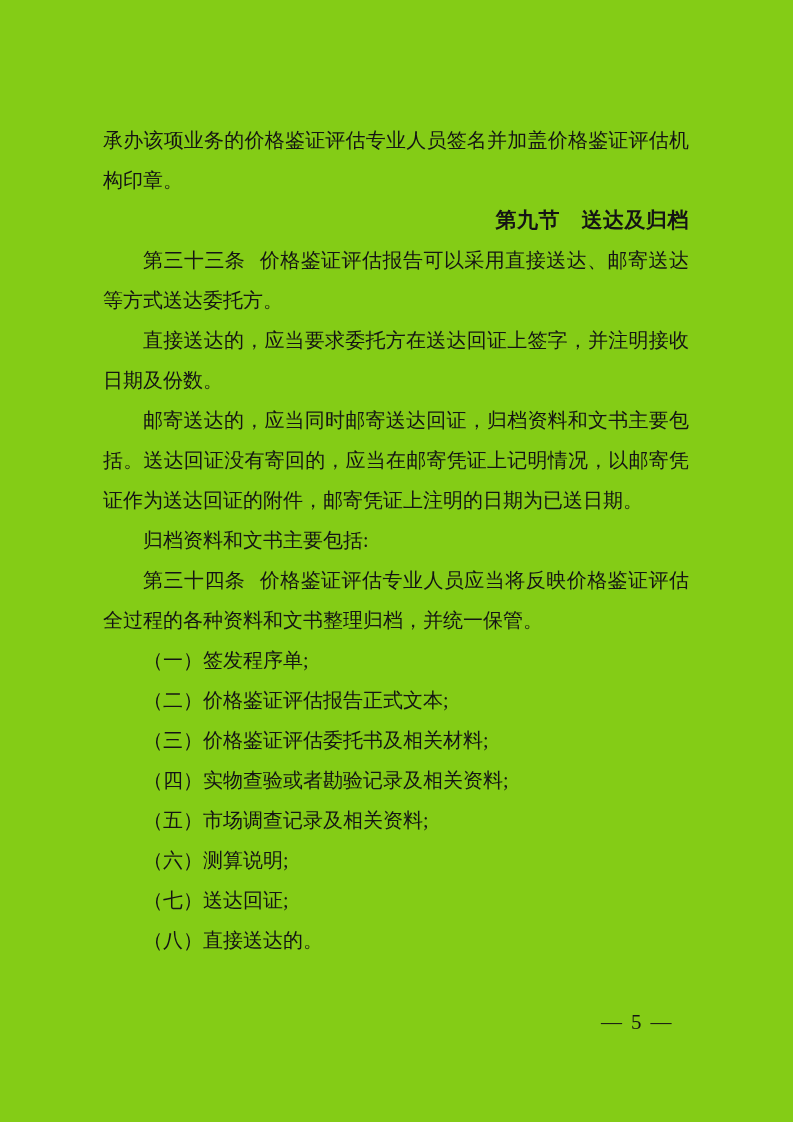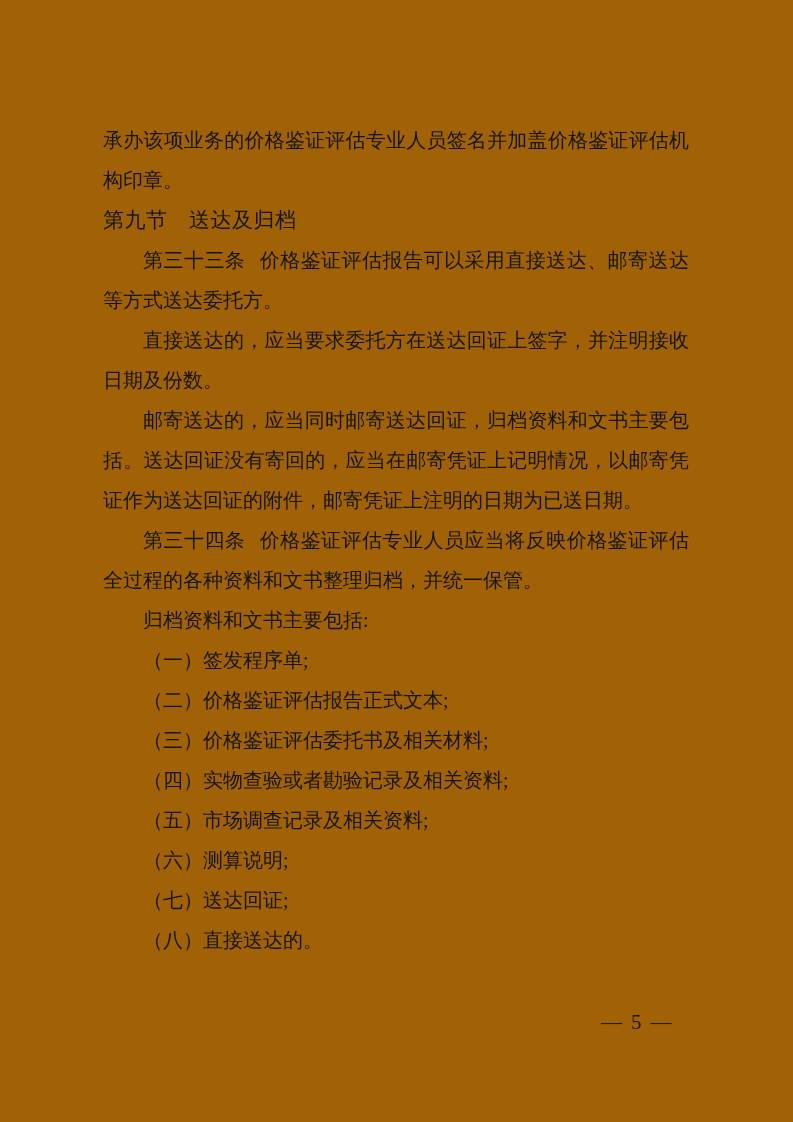--- a/index.html
+++ b/index.html
@@ -4,21 +4,21 @@
 <style>
   html, body {
     margin: 0;
     padding: 0;
     background: #ffffff;
   }
   .doc-page {
     position: relative;
     width: 793px;
     height: 1122px;
-    background: #a16207;
+    background: #84cc16;
     font-family: "Liberation Serif", "DejaVu Serif", serif;
     color: #141414;
     overflow: hidden;
   }
   .content {
     position: absolute;
     left: 103px;
     top: 120px;
     width: 586px;
     font-size: 20px;
@@ -31,22 +31,22 @@
     padding: 0;
   }
   .para-indent {
     text-indent: 2em;
   }
   .para-flush {
     text-indent: 0;
   }
   .section-heading {
     font-size: 21px;
-    font-weight: normal;
-    text-align: left;
+    font-weight: bold;
+    text-align: right;
     text-indent: 0;
     line-height: 40px;
     margin: 13px 0 6px 0;
     letter-spacing: 0.5px;
   }
   .article-label {
     font-weight: normal;
     margin-right: 0.72em;
   }
   .page-number {
@@ -70,23 +70,23 @@
     <p class="para-flush">承办该项业务的价格鉴证评估专业人员签名并加盖价格鉴证评估机构印章。</p>
 
     <p class="section-heading">第九节　送达及归档</p>
 
     <p class="para-indent"><span class="article-label">第三十三条</span><span>价格鉴证评估报告可以采用直接送达、邮寄送达等方式送达委托方。</span></p>
 
     <p class="para-indent">直接送达的，应当要求委托方在送达回证上签字，并注明接收日期及份数。</p>
 
     <p class="para-indent">邮寄送达的，应当同时邮寄送达回证，归档资料和文书主要包括。送达回证没有寄回的，应当在邮寄凭证上记明情况，以邮寄凭证作为送达回证的附件，邮寄凭证上注明的日期为已送日期。</p>
 
+    <p class="para-indent">归档资料和文书主要包括:</p>
+
     <p class="para-indent"><span class="article-label">第三十四条</span><span>价格鉴证评估专业人员应当将反映价格鉴证评估全过程的各种资料和文书整理归档，并统一保管。</span></p>
-
-    <p class="para-indent">归档资料和文书主要包括:</p>
 
     <p class="para-indent">（一）签发程序单;</p>
     <p class="para-indent">（二）价格鉴证评估报告正式文本;</p>
     <p class="para-indent">（三）价格鉴证评估委托书及相关材料;</p>
     <p class="para-indent">（四）实物查验或者勘验记录及相关资料;</p>
     <p class="para-indent">（五）市场调查记录及相关资料;</p>
     <p class="para-indent">（六）测算说明;</p>
     <p class="para-indent">（七）送达回证;</p>
     <p class="para-indent">（八）直接送达的。</p>
 

